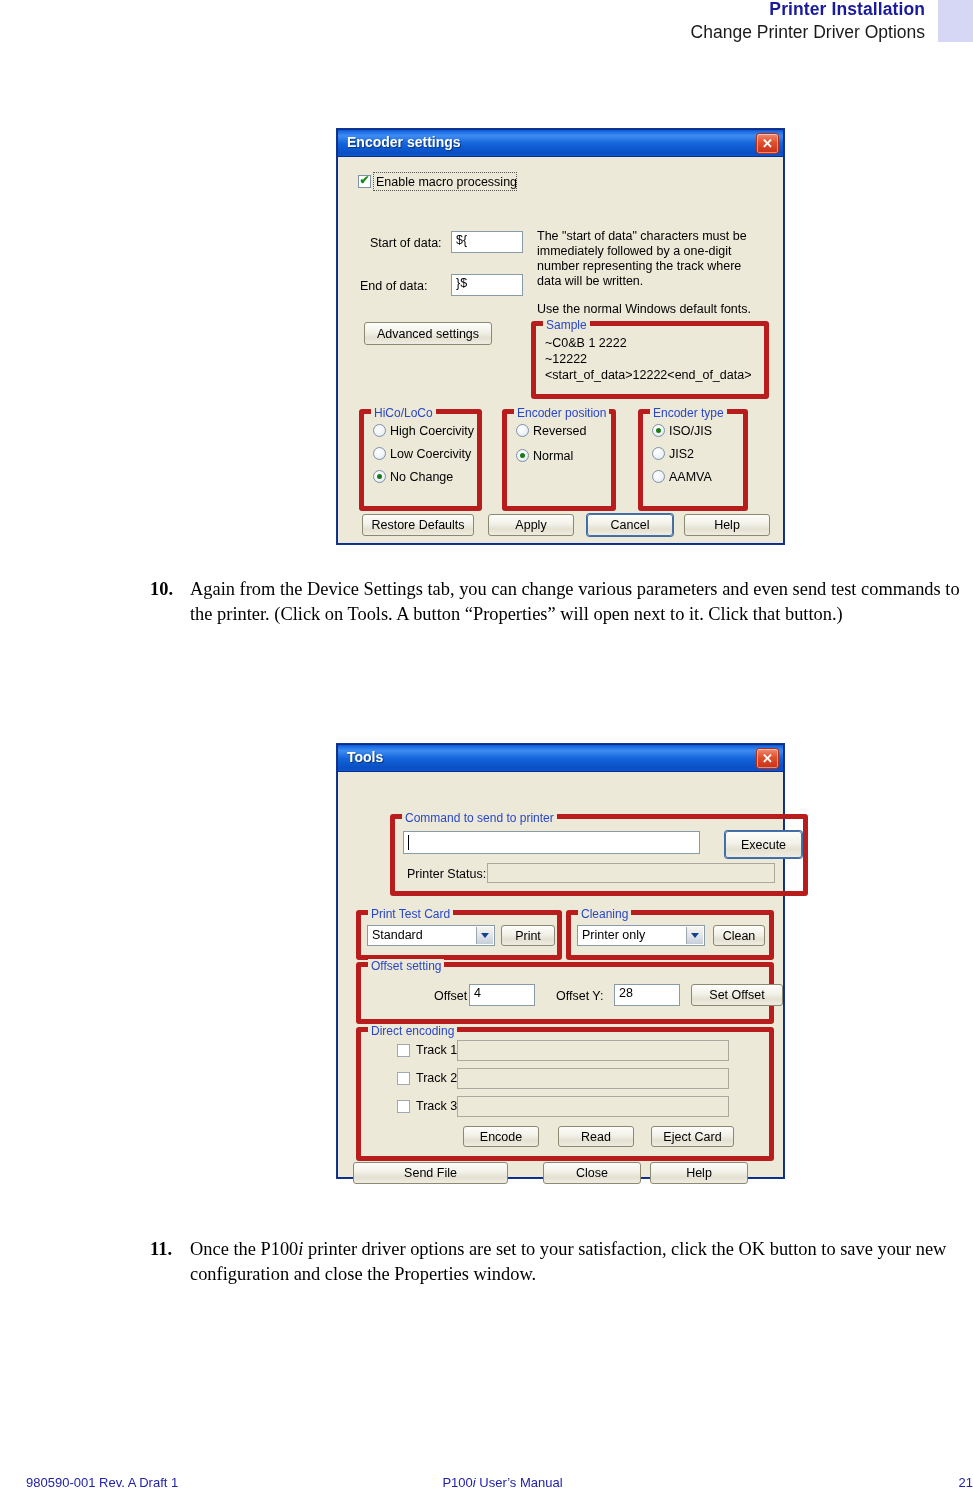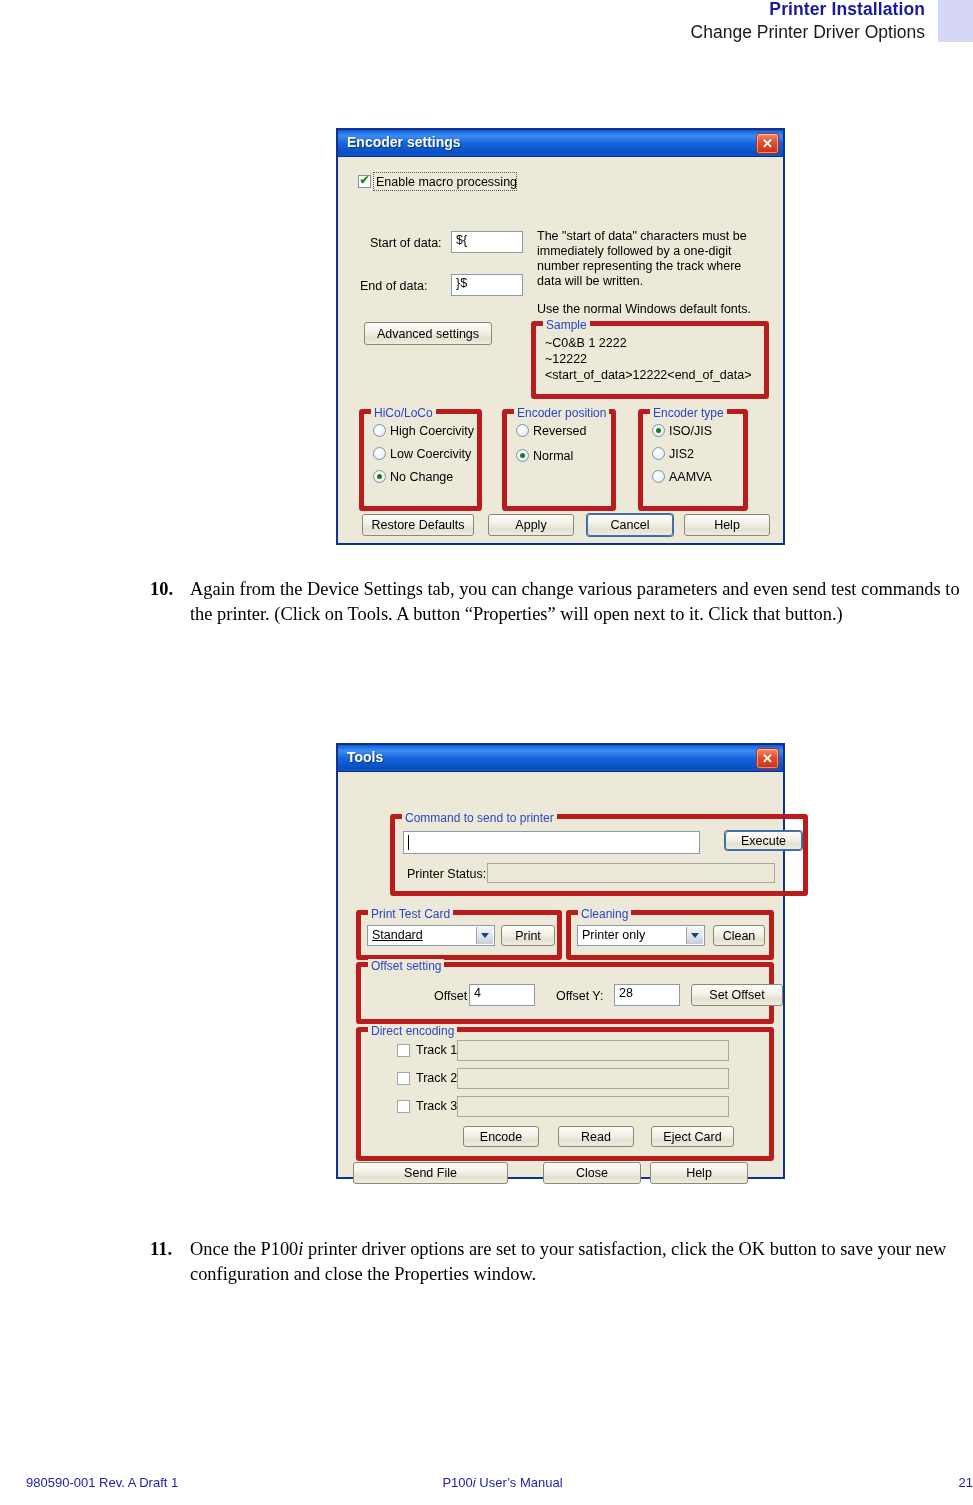--- a/index.html
+++ b/index.html
@@ -165,28 +165,28 @@
     <div class="t-text">Tools</div>
     <div class="xp-close"></div>
   </div>
 
   <div class="xp-body" style="height:404px;">
 
     <div class="gbox" style="left:18px;top:42px;width:408px;height:72px;margin-left:34px;">
       <span class="g-label">Command to send to printer</span>
       <div class="txtbox" style="left:8px;top:12px;width:297px;height:23px;"></div>
       <div class="caret" style="left:13px;top:16px;height:15px;"></div>
-      <div class="btn focus" style="left:330px;top:12px;width:77px;height:19px;">Execute</div>
+      <div class="btn focus" style="left:330px;top:12px;width:77px;height:27px;">Execute</div>
       <div class="lbl" style="left:12px;top:48px;">Printer Status:</div>
       <div class="txtbox dis" style="left:92px;top:44px;width:288px;height:20px;"></div>
     </div>
 
     <div class="gbox" style="left:18px;top:138px;width:196px;height:40px;">
       <span class="g-label">Print Test Card</span>
-      <div class="combo" style="left:6px;top:10px;width:128px;height:21px;text-decoration:underline;">
+      <div class="combo" style="left:6px;top:10px;width:128px;height:21px;">
         <span>Standard</span>
         <span class="arrow"></span>
       </div>
       <div class="btn" style="left:140px;top:10px;width:54px;height:21px;">Print</div>
     </div>
 
     <div class="gbox" style="left:228px;top:138px;width:198px;height:40px;">
       <span class="g-label">Cleaning</span>
       <div class="combo" style="left:6px;top:10px;width:128px;height:21px;">
         <span>Printer only</span>

